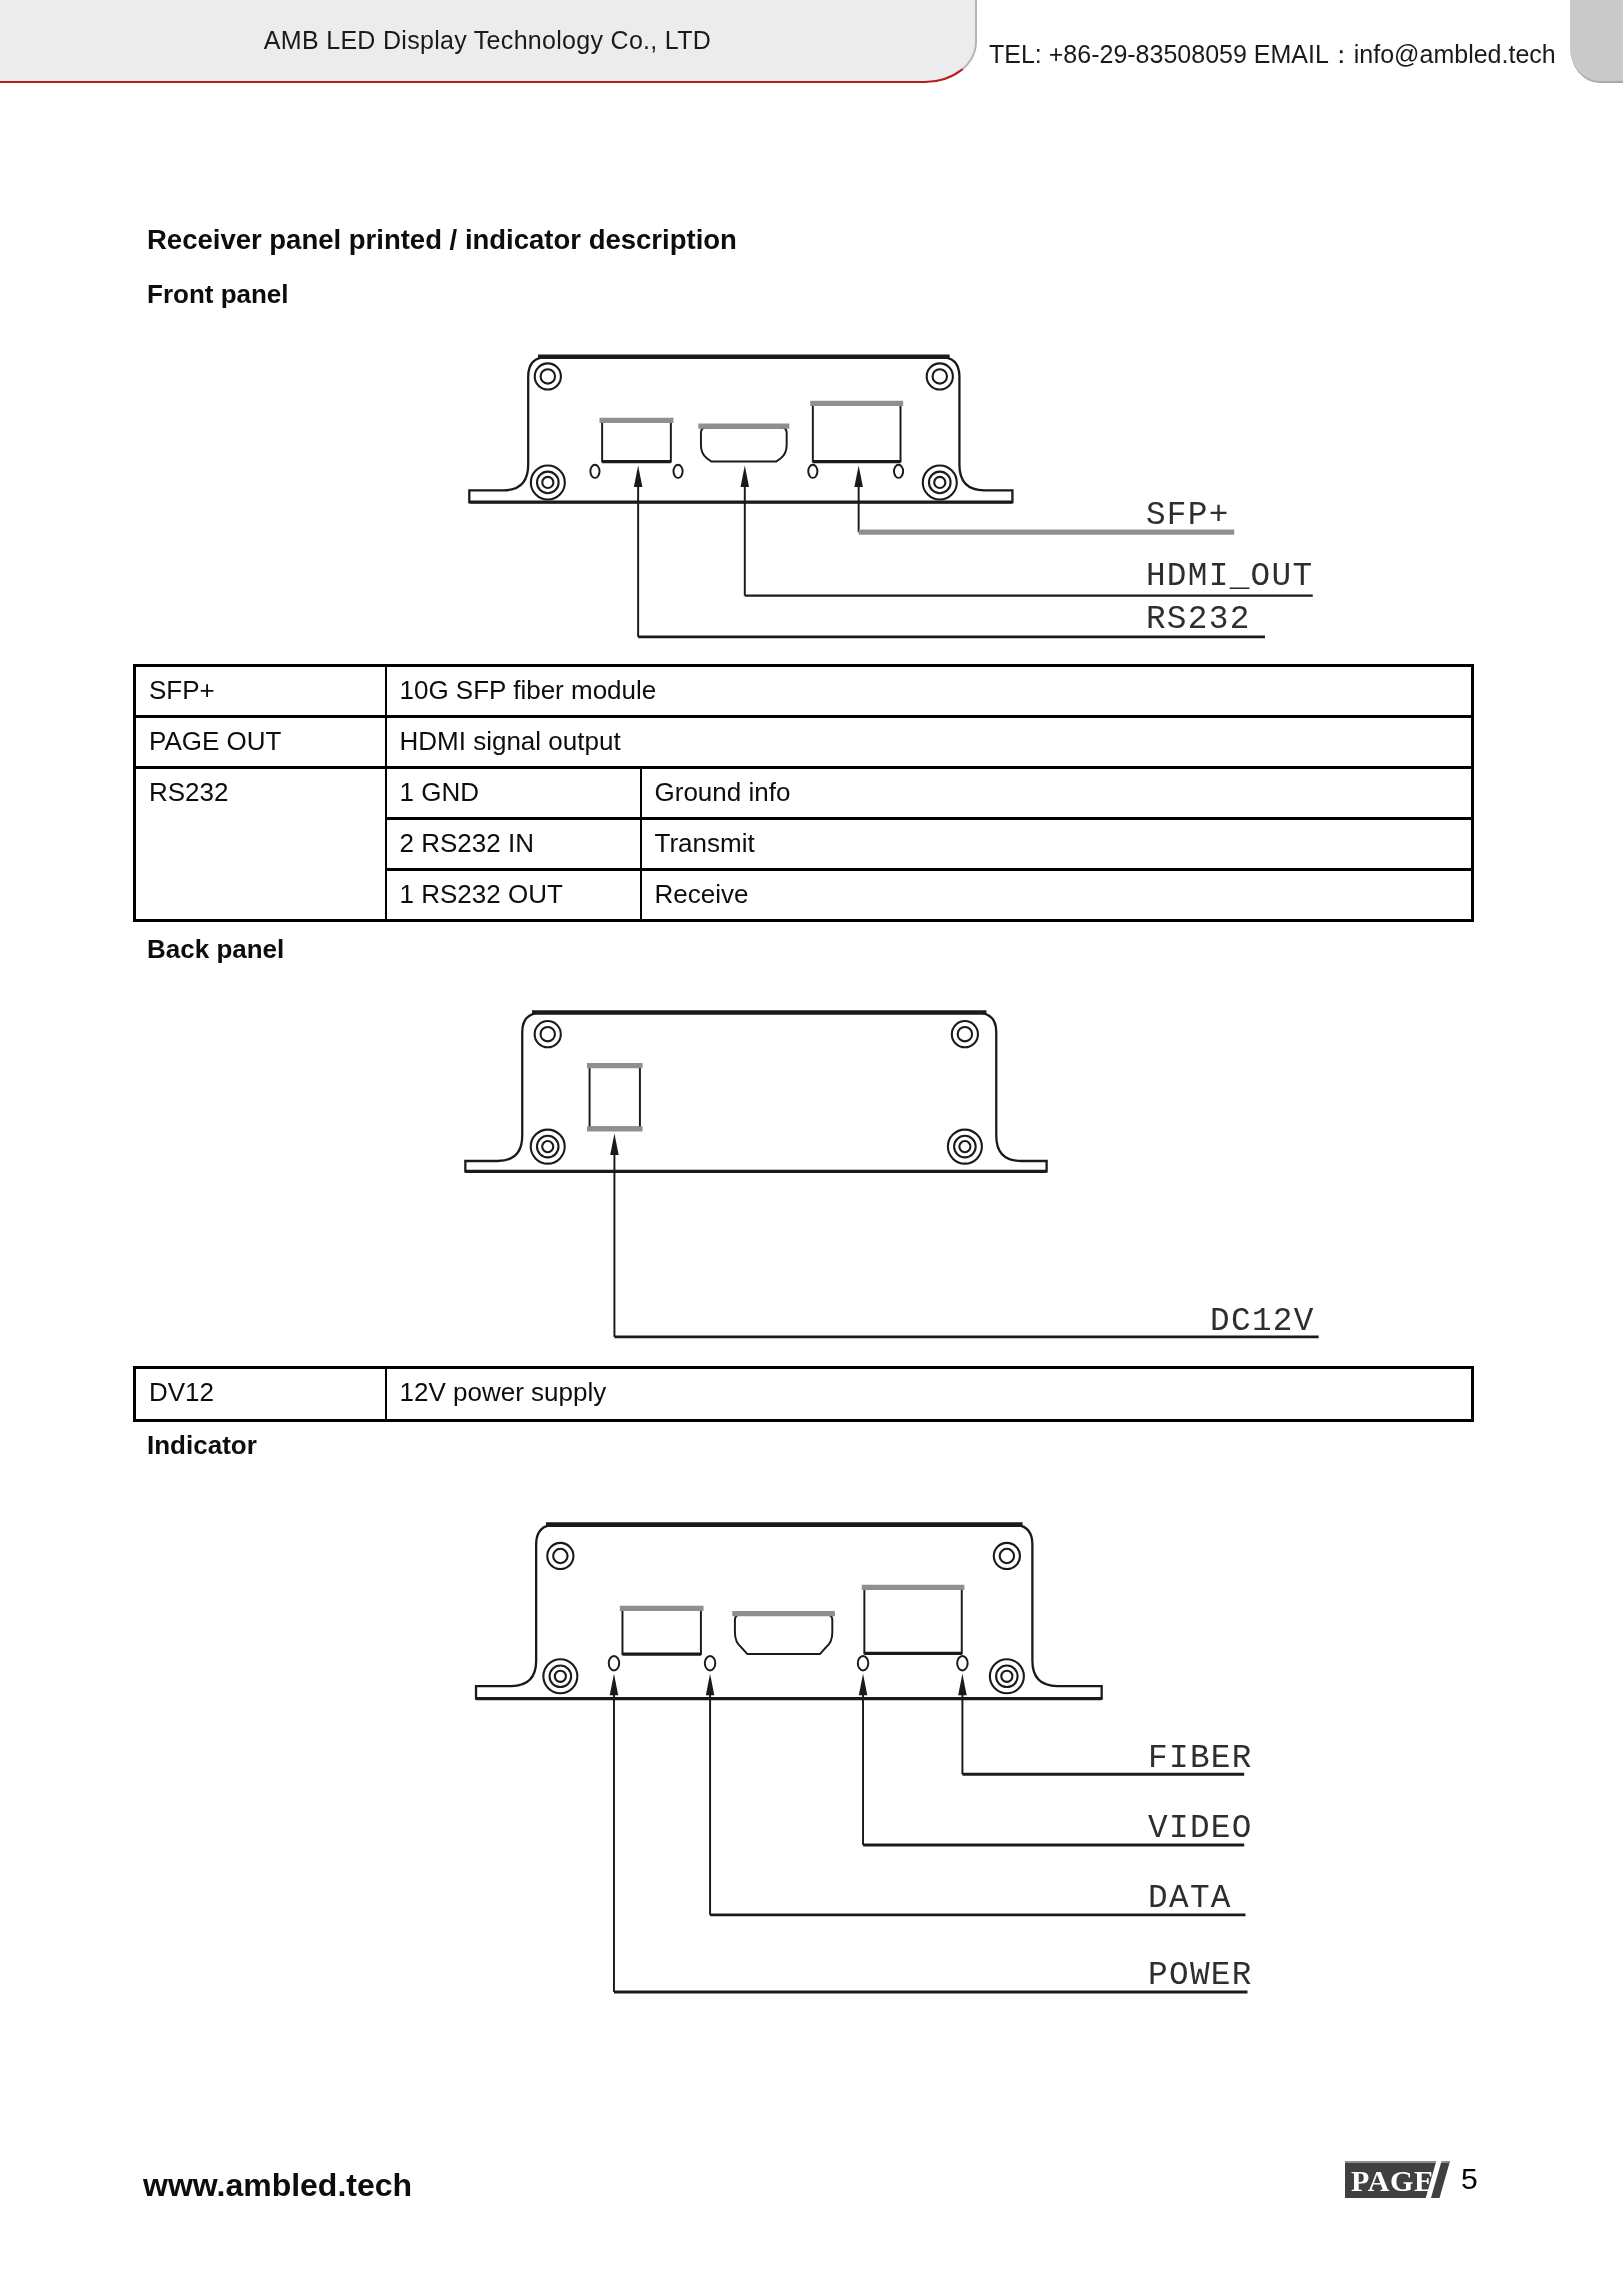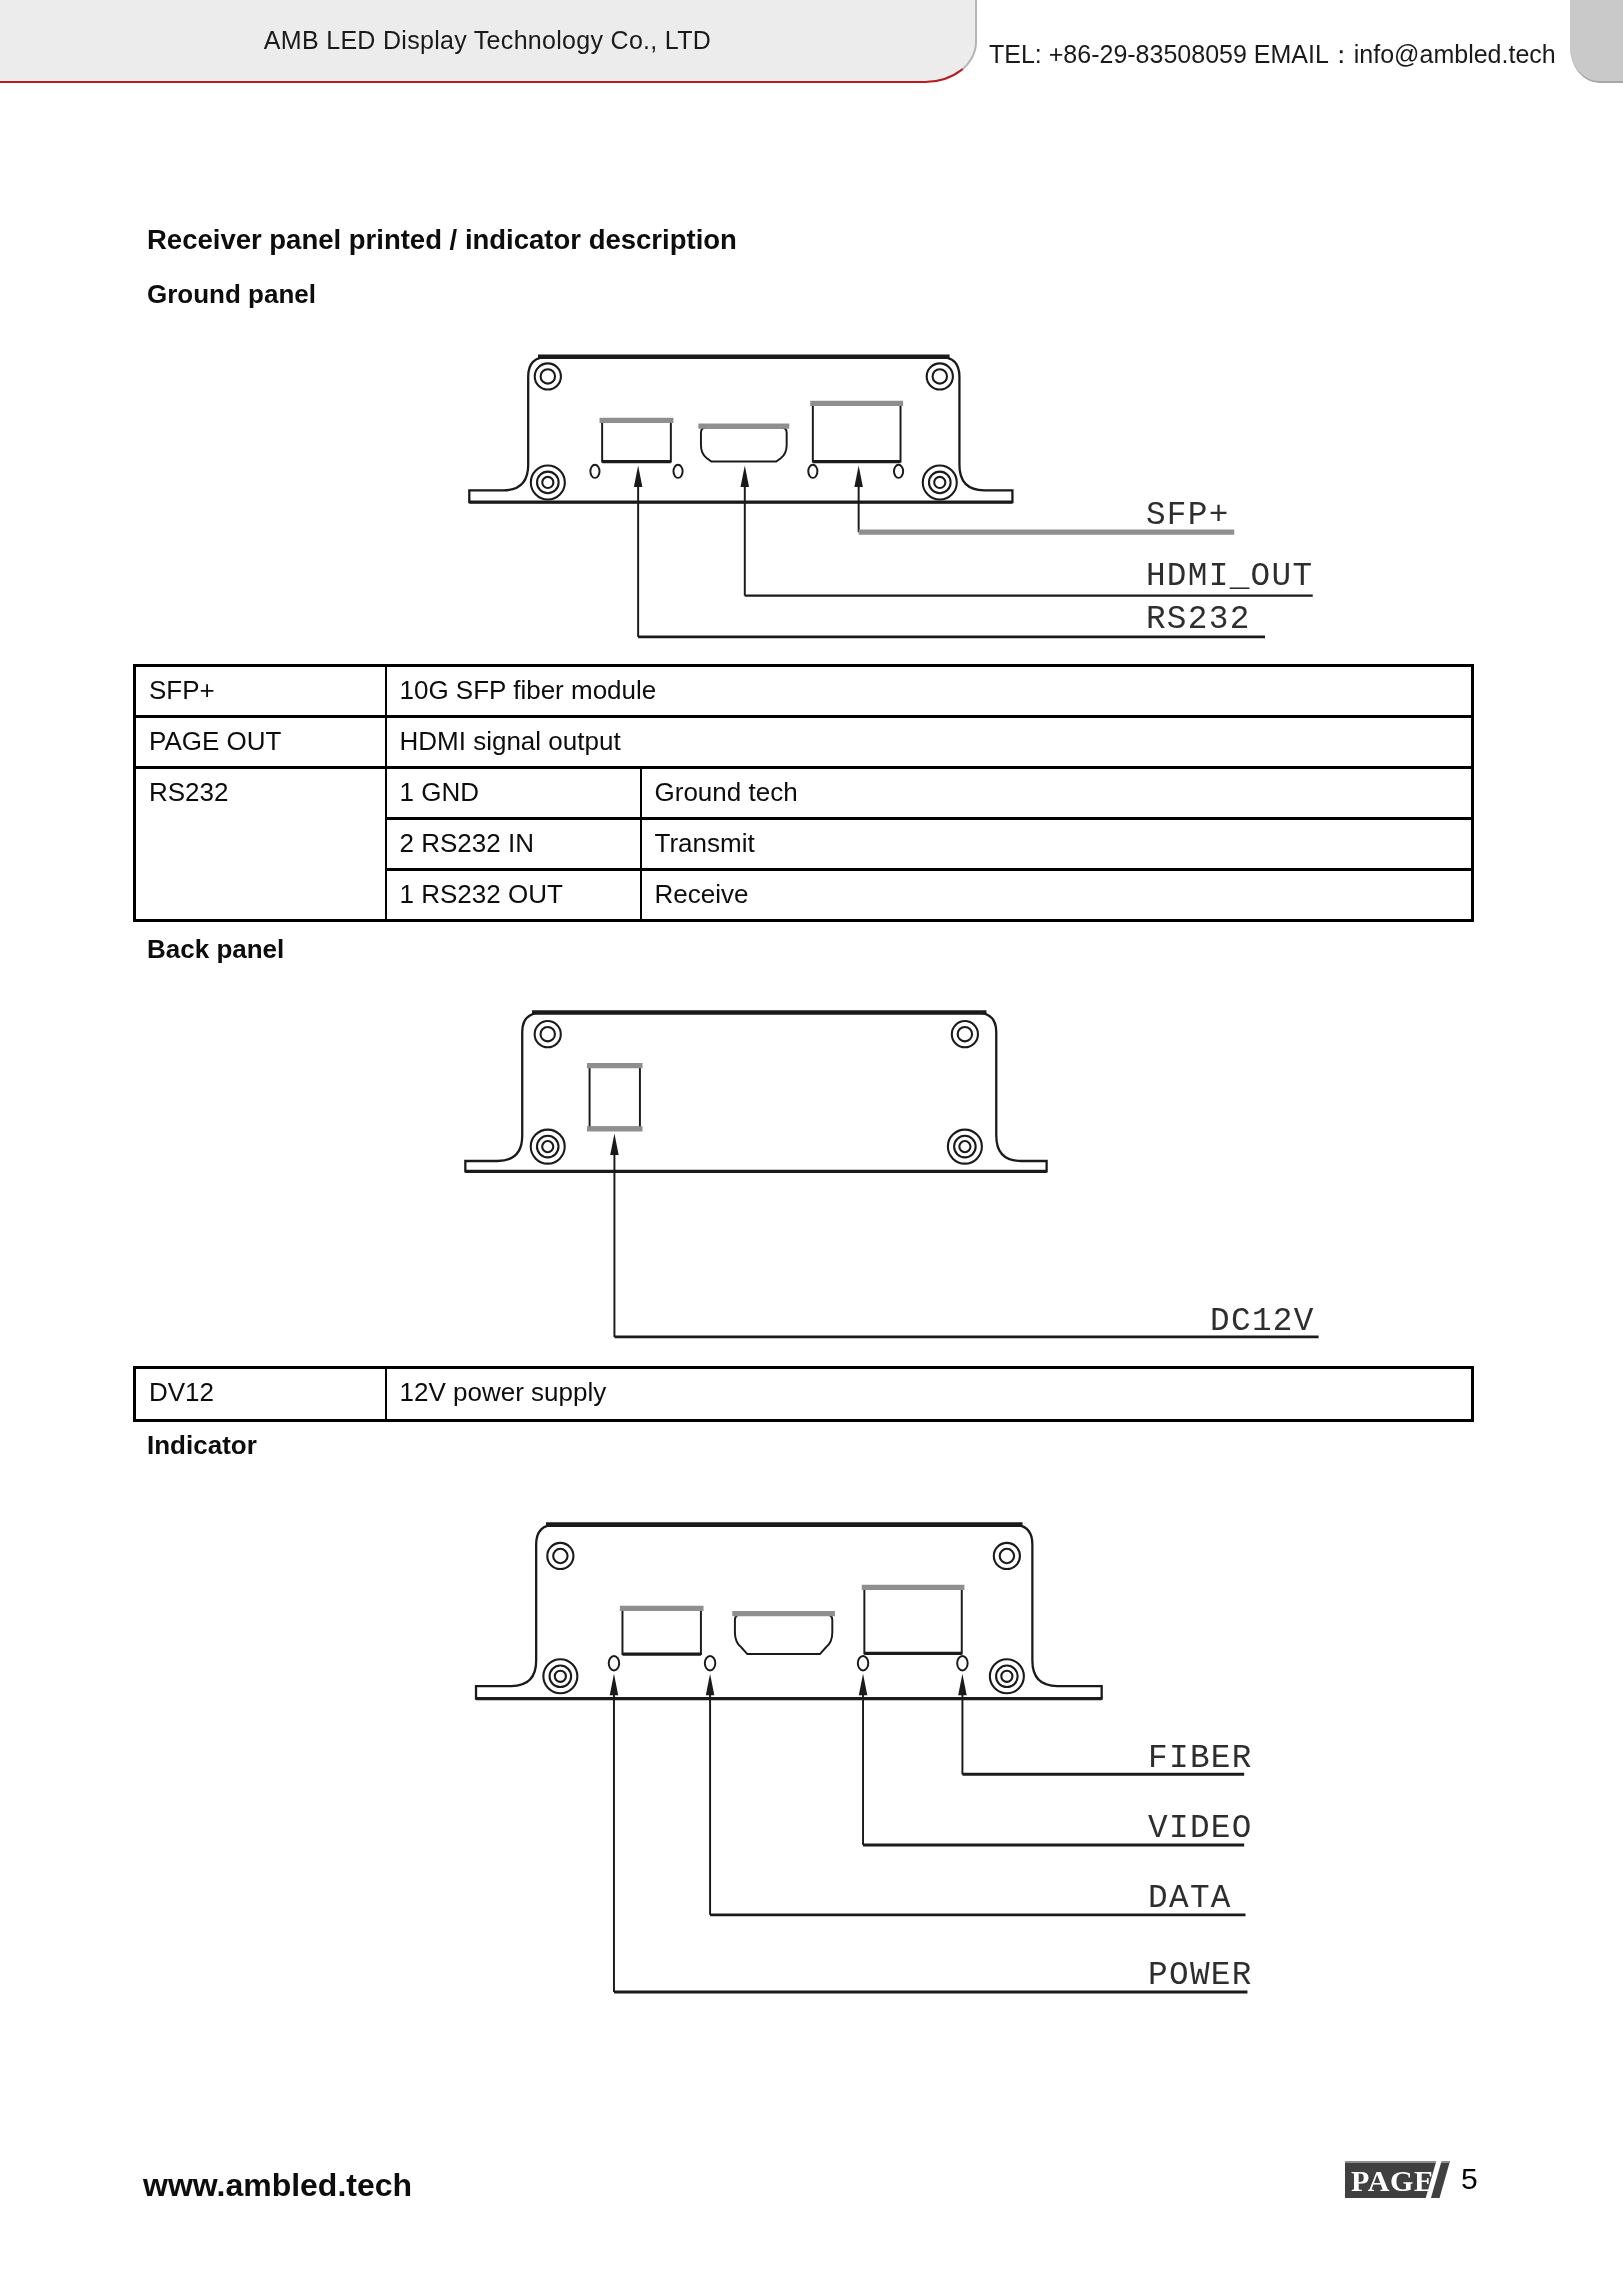--- a/index.html
+++ b/index.html
@@ -69,21 +69,21 @@
 
 <div id="page">
 
   <div class="hdr-box">
     <span class="hdr-company">AMB LED Display Technology Co., LTD</span>
   </div>
   <div class="hdr-contact">TEL: +86-29-83508059  EMAIL：info@ambled.tech</div>
   <div class="hdr-tab"></div>
 
   <div id="title" class="heading">Receiver panel printed / indicator description</div>
-  <div id="h-front" class="heading">Ground panel</div>
+  <div id="h-front" class="heading">Front panel</div>
 
   <svg id="svg-front" width="923" height="301" viewBox="0 0 1410 460">
     <defs>
       <g id="screwA" stroke="#1a1a1a" stroke-width="3.2" fill="none">
         <circle r="20"></circle>
           <circle r="11"></circle>
       </g>
       <g id="screwB" stroke="#1a1a1a" stroke-width="3.2" fill="none">
         <circle r="26"></circle>
           <circle r="16.5"></circle>
@@ -160,21 +160,21 @@
         <td>SFP+</td>
         <td colspan="2">10G SFP fiber module</td>
       </tr>
       <tr>
         <td>PAGE OUT</td>
         <td colspan="2">HDMI signal output</td>
       </tr>
       <tr>
         <td rowspan="3">RS232</td>
         <td>1 GND</td>
-        <td>Ground tech</td>
+        <td>Ground info</td>
       </tr>
       <tr>
         <td>2 RS232 IN</td>
         <td>Transmit</td>
       </tr>
       <tr>
         <td>1 RS232 OUT</td>
         <td>Receive</td>
       </tr>
     </tbody>

